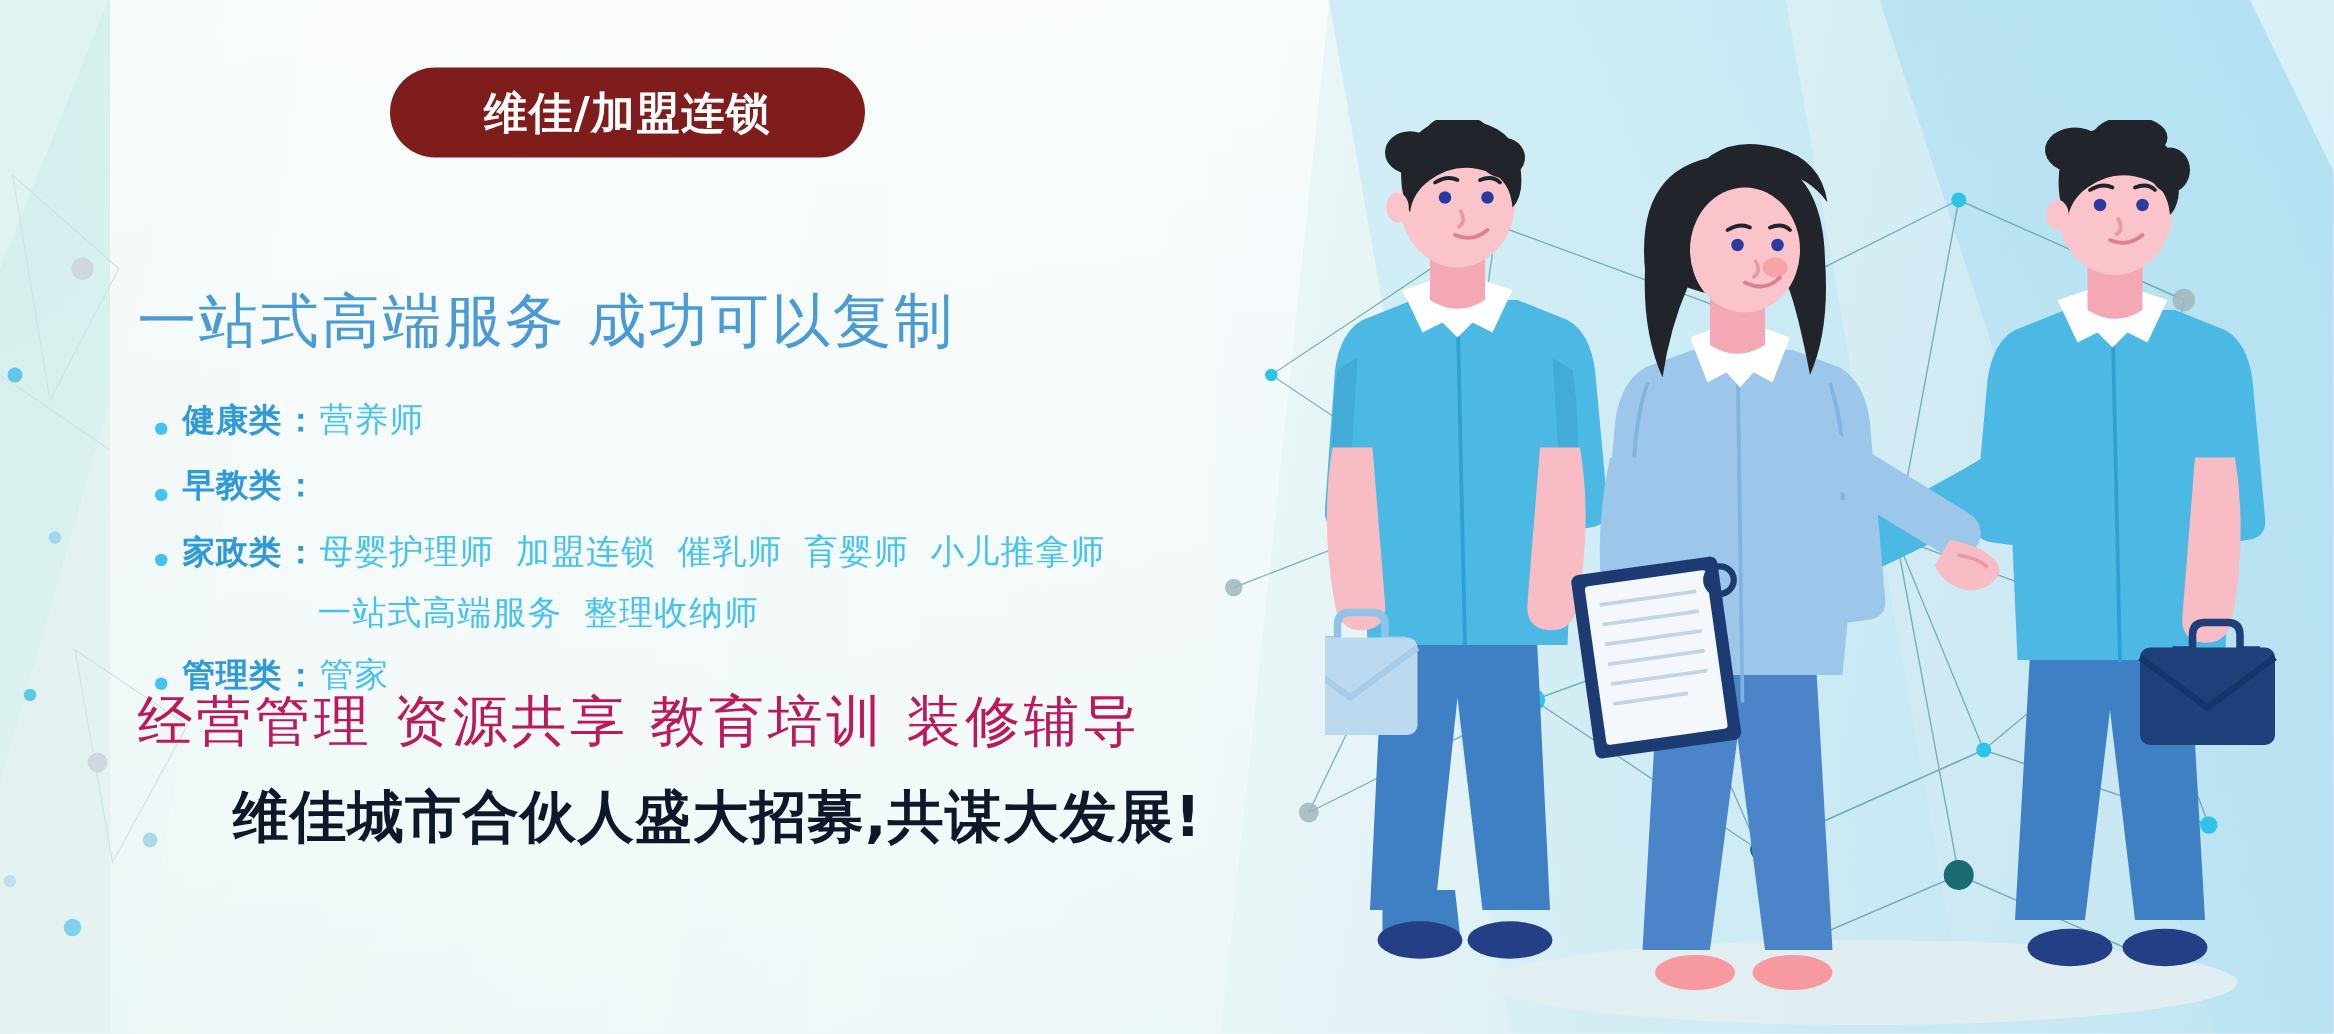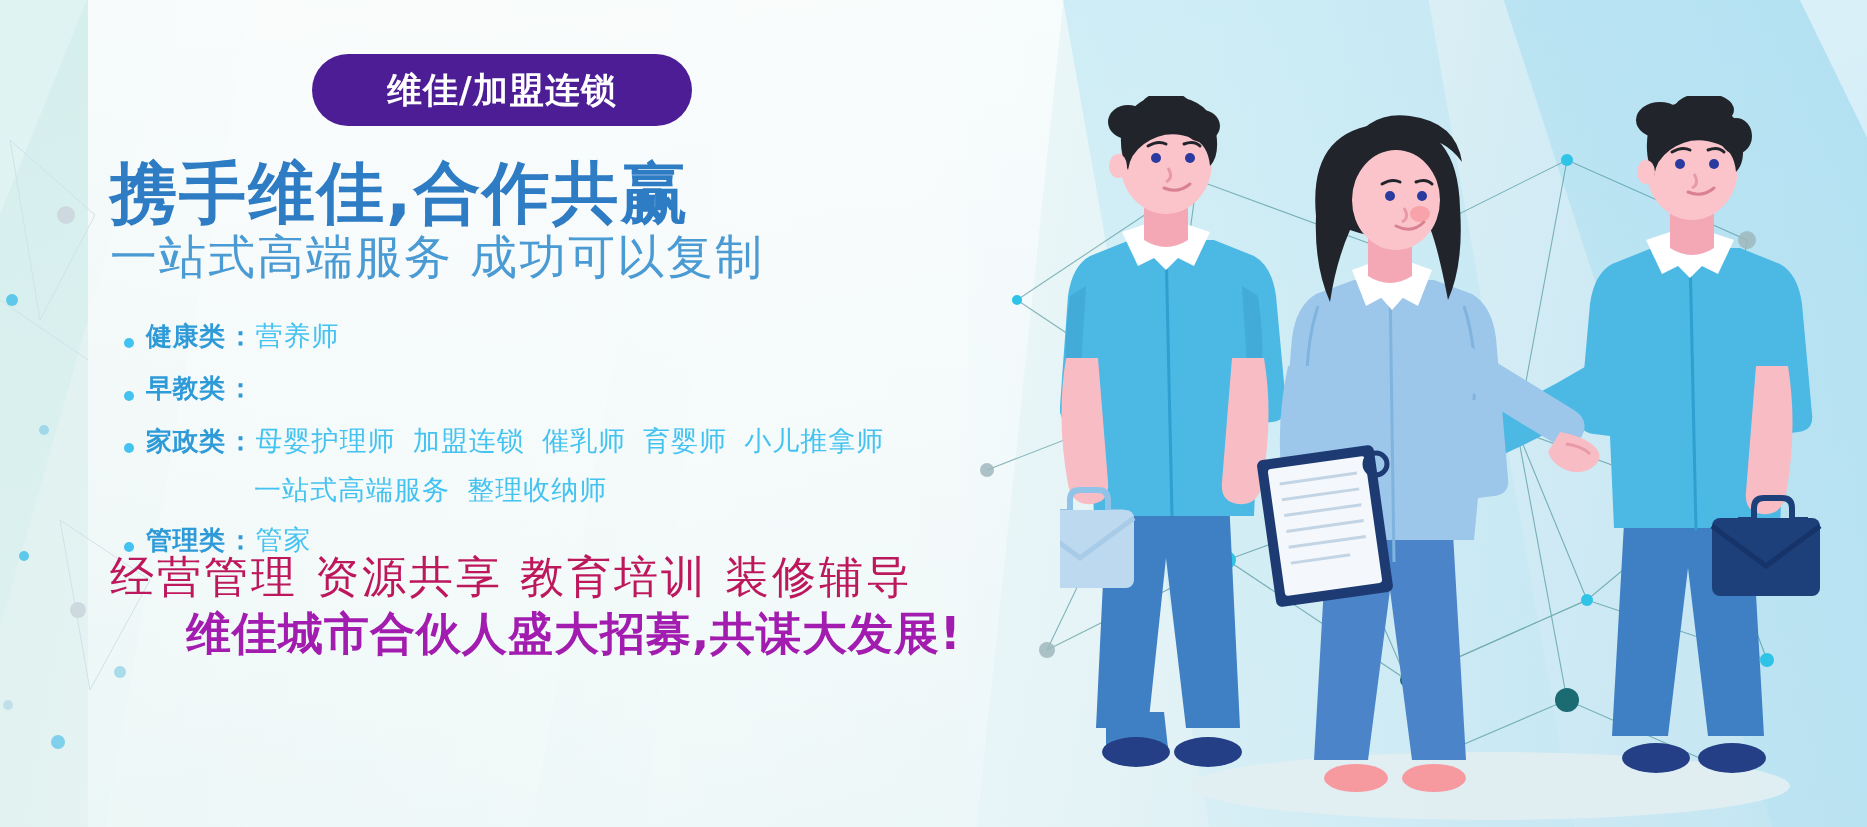--- a/index.html
+++ b/index.html
@@ -23,21 +23,21 @@
   .r7{left:1690px;transform:rotate(-26deg);background:linear-gradient(180deg,rgba(255,255,255,.6),rgba(255,255,255,0));width:300px;}
 
   .panel{position:absolute;left:88px;top:0;width:880px;height:827px;
     background:linear-gradient(175deg,rgba(250,252,252,.92),rgba(245,250,250,.80) 55%,rgba(236,247,247,.55));}
 
   .netwrap{position:absolute;right:0;top:0;width:1000px;height:827px;pointer-events:none;}
   .leftdots{position:absolute;left:0;top:0;width:300px;height:827px;pointer-events:none;}
 
   
   .badge{position:absolute;left:312px;top:54px;width:380px;height:72px;border-radius:36px;
-    background:#4c1d95;display:flex;align-items:center;justify-content:center;text-align:right;}
+    background:#7f1d1d;display:flex;align-items:center;justify-content:center;text-align:right;}
   .badge span{color:#fff;font-size:35px;font-weight:600;letter-spacing:1px;
     font-family:"DejaVu Sans","Liberation Sans",sans-serif;}
 
   
   .headline{position:absolute;left:110px;top:148px;font-size:67px;font-weight:700;color:#2e7cc4;
     letter-spacing:2px;white-space:nowrap;font-family:"DejaVu Sans","Liberation Sans",sans-serif;}
   .subhead{position:absolute;left:110px;top:226px;font-size:47px;color:#4a9ad4;letter-spacing:2px;
     white-space:nowrap;font-family:"DejaVu Sans","Liberation Sans",sans-serif;}
 
   
@@ -50,21 +50,21 @@
   .vals{font-size:27px;color:#45c3f0;letter-spacing:1px;
     font-family:Liberation Mono, monospace;}
   .row2{padding-left:130px;margin-top:-4px;margin-bottom:14px;}
   .row2 .vals{font-size:27px;}
 
   
   .features{position:absolute;left:110px;top:548px;font-size:44px;color:#be185d;letter-spacing:3px;
     white-space:nowrap;font-family:"DejaVu Sans","Liberation Sans",sans-serif;}
 
   
-  .cta{position:absolute;left:186px;top:604px;font-size:45px;font-weight:700;color:#a21caf;
+  .cta{position:absolute;left:186px;top:624px;font-size:45px;font-weight:700;color:#0f172a;
     letter-spacing:1px;white-space:nowrap;font-family:"DejaVu Sans","Liberation Sans",sans-serif;}
 
   .people{position:absolute;left:1060px;top:96px;width:807px;height:731px;}
 </style>
 </head>
 <body>
 
 <div class="stage">
 
   <div class="bg-base"></div>
@@ -266,21 +266,20 @@
         </g>
         <circle cx="316" cy="368" r="11" fill="none" stroke="#1d3b72" stroke-width="5"></circle>
       </g>
     </g>
   </svg>
 
   <div class="badge">
     <span>维佳/加盟连锁</span>
   </div>
 
-  <div class="headline">携手维佳,合作共赢</div>
   <div class="subhead">一站式高端服务 成功可以复制</div>
 
   <div class="list">
     <div class="row">
       <div class="dot"></div>
       <div class="cat">健康类</div>
       <div class="sep">：</div>
       <div class="vals">营养师</div>
     </div>
 

